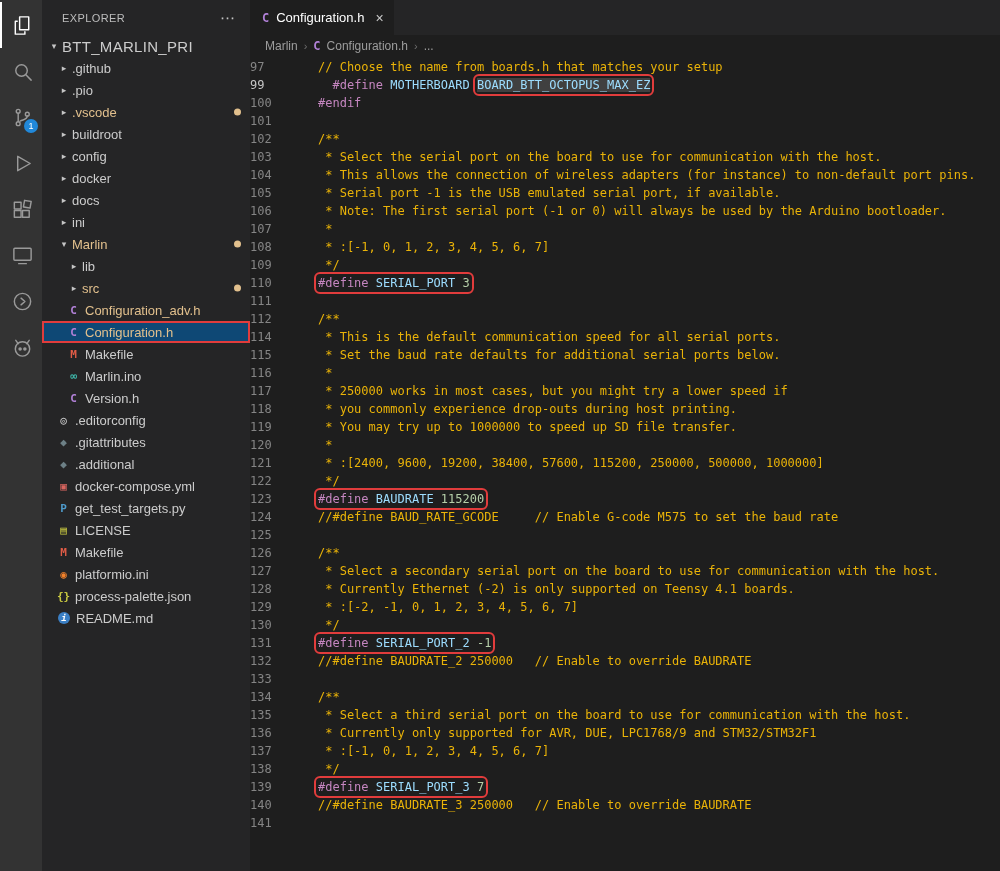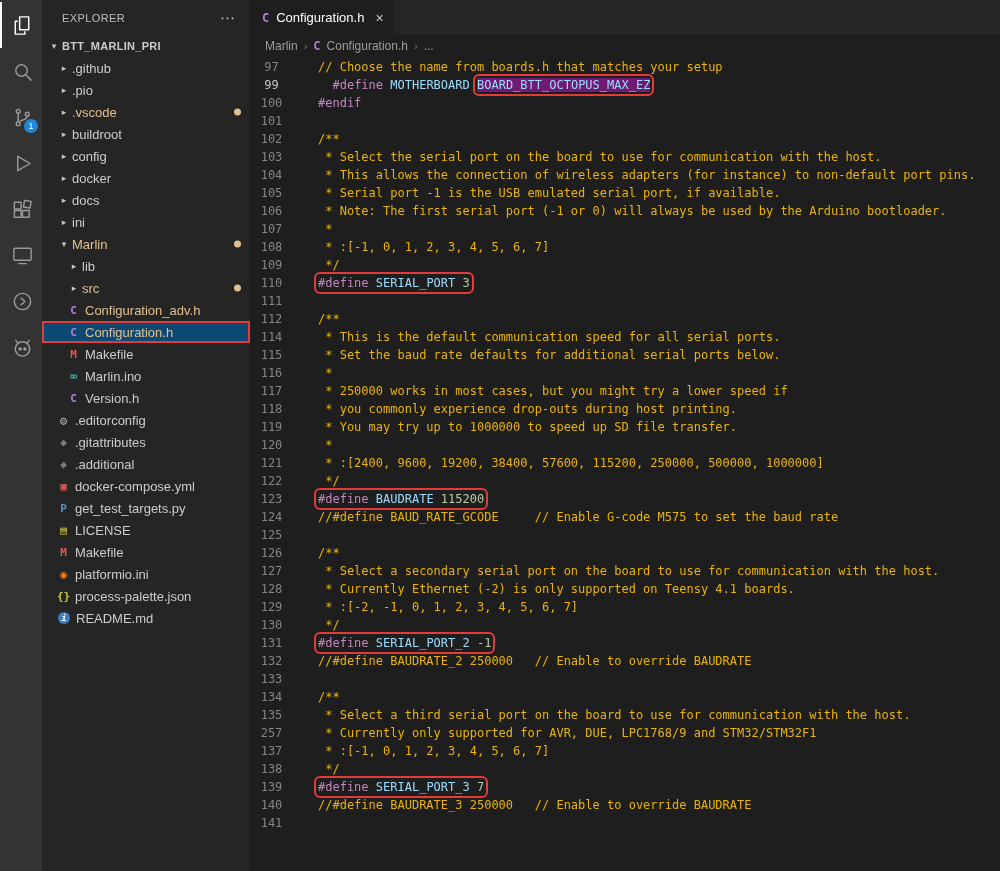--- a/index.html
+++ b/index.html
@@ -14,47 +14,47 @@
   .ab-badge{position:absolute;right:4px;bottom:7px;min-width:14px;height:14px;border-radius:8px;background:#2188d9;color:#fff;font-size:9px;line-height:14px;text-align:center}
 
   
   .sidebar{width:208px;background:#252526;flex-shrink:0;color:#cccccc;font-size:13px;overflow:hidden}
   .sb-header{height:35px;display:flex;align-items:center;justify-content:space-between;padding:0 14px 0 20px}
   .sb-title{font-size:11px;color:#bdbdbd;letter-spacing:.4px}
   .sb-more{color:#c5c5c5;font-size:15px;letter-spacing:1px;cursor:pointer}
   .tree-row{height:22px;display:flex;align-items:center;white-space:nowrap;position:relative;cursor:pointer}
   .tree-row.selected{background:#0e4875}
   .tree-row.boxed{box-shadow:inset 0 0 0 2px #e13c3c}
-  .tree-row.root .label{font-weight:bold;font-size:11px;letter-spacing:.3px}
+  .tree-row.root .label{font-weight:normal;font-size:15px;letter-spacing:.3px}
   .chev{width:16px;flex-shrink:0;text-align:center;font-size:9px;color:#c5c5c5}
   .ficon{width:15px;flex-shrink:0;text-align:center;font-size:11px;font-weight:bold;font-family:"DejaVu Sans Mono",monospace;margin-right:4px}
   .ficon.round{width:12px;height:12px;border-radius:50%;line-height:12px;font-size:9px;margin:0 6px 0 2px;font-style:italic;font-weight:bold}
   .label{overflow:hidden;text-overflow:ellipsis}
   .label.modified{color:#e2c08d}
   .gitdot{position:absolute;right:9px;top:50%;transform:translateY(-50%);width:7px;height:7px;border-radius:50%;background:#e2c08d}
 
   
   .editor{flex:1;min-width:0;display:flex;flex-direction:column;background:#1e1e1e}
   .tabbar{height:35px;background:#252526;display:flex;flex-shrink:0}
   .tab{background:#1e1e1e;color:#ffffff;display:flex;align-items:center;gap:7px;padding:0 10px 0 12px;font-size:13px;cursor:pointer}
   .cicon{color:#b180d7;font-weight:bold;font-size:12px;font-family:"DejaVu Sans Mono",monospace}
   .tab-close{color:#c9c9c9;font-size:14px;margin-left:4px;cursor:pointer}
   .breadcrumbs{height:22px;display:flex;align-items:center;gap:6px;font-size:12px;color:#9d9d9d;padding-left:15px;flex-shrink:0}
   .bc-sep{font-size:11px;color:#6f6f6f}
   .code{flex:1;font-family:"DejaVu Sans Mono",monospace;font-size:12px;line-height:18px;overflow:hidden;padding-top:1px}
   .cline{display:flex;height:18px;white-space:pre}
-  .gutter{width:43px;flex-shrink:0;text-align:center;color:#858585;user-select:none}
+  .gutter{width:43px;flex-shrink:0;text-align:left;color:#858585;user-select:none}
   .gutter.active{color:#c6c6c6}
   .ltxt{padding-left:25px}
   .tok-cm{color:#eab308}
   .tok-dir{color:#c586c0}
   .tok-id{color:#9cdcfe}
   .tok-num{color:#b5cea8}
   .tok-pl{color:#d4d4d4}
-  .sel{background:#701a75}
+  .sel{background:#404040}
   .redbox{outline:2px solid #e13c3c;outline-offset:2px;border-radius:2px}
 </style>
 </head>
 <body>
 
 <div class="app">
   <nav class="activitybar" id="activitybar">
       <div class="ab-item active">
         <svg viewBox="0 0 24 24" fill="none" stroke="currentColor" stroke-width="1.5" stroke-linecap="round" stroke-linejoin="round">
           <path d="M9 3h9.5v13.5H9z"></path>
@@ -278,21 +278,21 @@
         <div class="cline"><span class="gutter">126</span><span class="ltxt"><span class="tok-cm">/**</span></span></div>
         <div class="cline"><span class="gutter">127</span><span class="ltxt"><span class="tok-cm"> * Select a secondary serial port on the board to use for communication with the host.</span></span></div>
         <div class="cline"><span class="gutter">128</span><span class="ltxt"><span class="tok-cm"> * Currently Ethernet (-2) is only supported on Teensy 4.1 boards.</span></span></div>
         <div class="cline"><span class="gutter">129</span><span class="ltxt"><span class="tok-cm"> * :[-2, -1, 0, 1, 2, 3, 4, 5, 6, 7]</span></span></div>
         <div class="cline"><span class="gutter">130</span><span class="ltxt"><span class="tok-cm"> */</span></span></div>
         <div class="cline"><span class="gutter">131</span><span class="ltxt"><span class="redbox"><span class="tok-dir">#define</span><span class="tok-pl"> </span><span class="tok-id">SERIAL_PORT_2</span><span class="tok-pl"> </span><span class="tok-num">-1</span></span></span></div>
         <div class="cline"><span class="gutter">132</span><span class="ltxt"><span class="tok-cm">//#define BAUDRATE_2 250000   // Enable to override BAUDRATE</span></span></div>
         <div class="cline"><span class="gutter">133</span><span class="ltxt"></span></div>
         <div class="cline"><span class="gutter">134</span><span class="ltxt"><span class="tok-cm">/**</span></span></div>
         <div class="cline"><span class="gutter">135</span><span class="ltxt"><span class="tok-cm"> * Select a third serial port on the board to use for communication with the host.</span></span></div>
-        <div class="cline"><span class="gutter">257</span><span class="ltxt"><span class="tok-cm"> * Currently only supported for AVR, DUE, LPC1768/9 and STM32/STM32F1</span></span></div>
+        <div class="cline"><span class="gutter">136</span><span class="ltxt"><span class="tok-cm"> * Currently only supported for AVR, DUE, LPC1768/9 and STM32/STM32F1</span></span></div>
         <div class="cline"><span class="gutter">137</span><span class="ltxt"><span class="tok-cm"> * :[-1, 0, 1, 2, 3, 4, 5, 6, 7]</span></span></div>
         <div class="cline"><span class="gutter">138</span><span class="ltxt"><span class="tok-cm"> */</span></span></div>
         <div class="cline"><span class="gutter">139</span><span class="ltxt"><span class="redbox"><span class="tok-dir">#define</span><span class="tok-pl"> </span><span class="tok-id">SERIAL_PORT_3</span><span class="tok-pl"> </span><span class="tok-num">7</span></span></span></div>
         <div class="cline"><span class="gutter">140</span><span class="ltxt"><span class="tok-cm">//#define BAUDRATE_3 250000   // Enable to override BAUDRATE</span></span></div>
         <div class="cline"><span class="gutter">141</span><span class="ltxt"></span></div>
       </div>
   </main>
 </div>
 
 </body></html>

